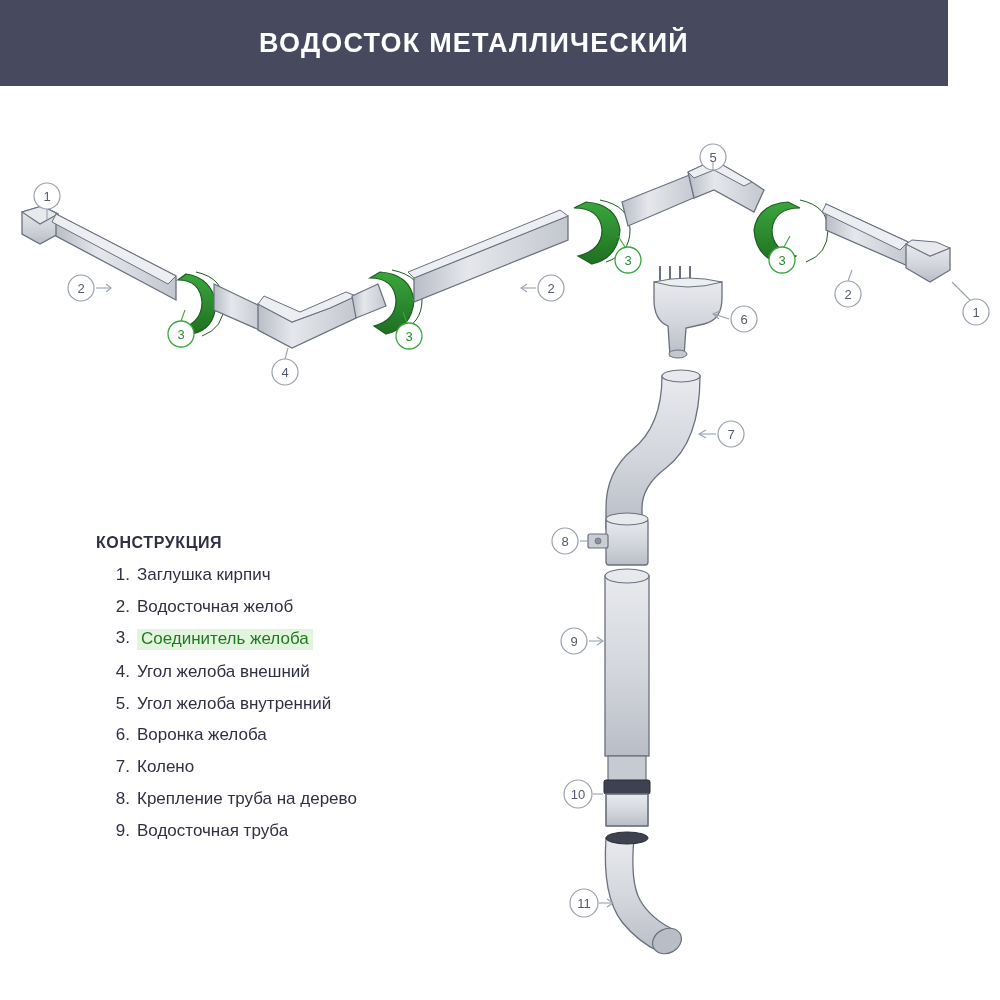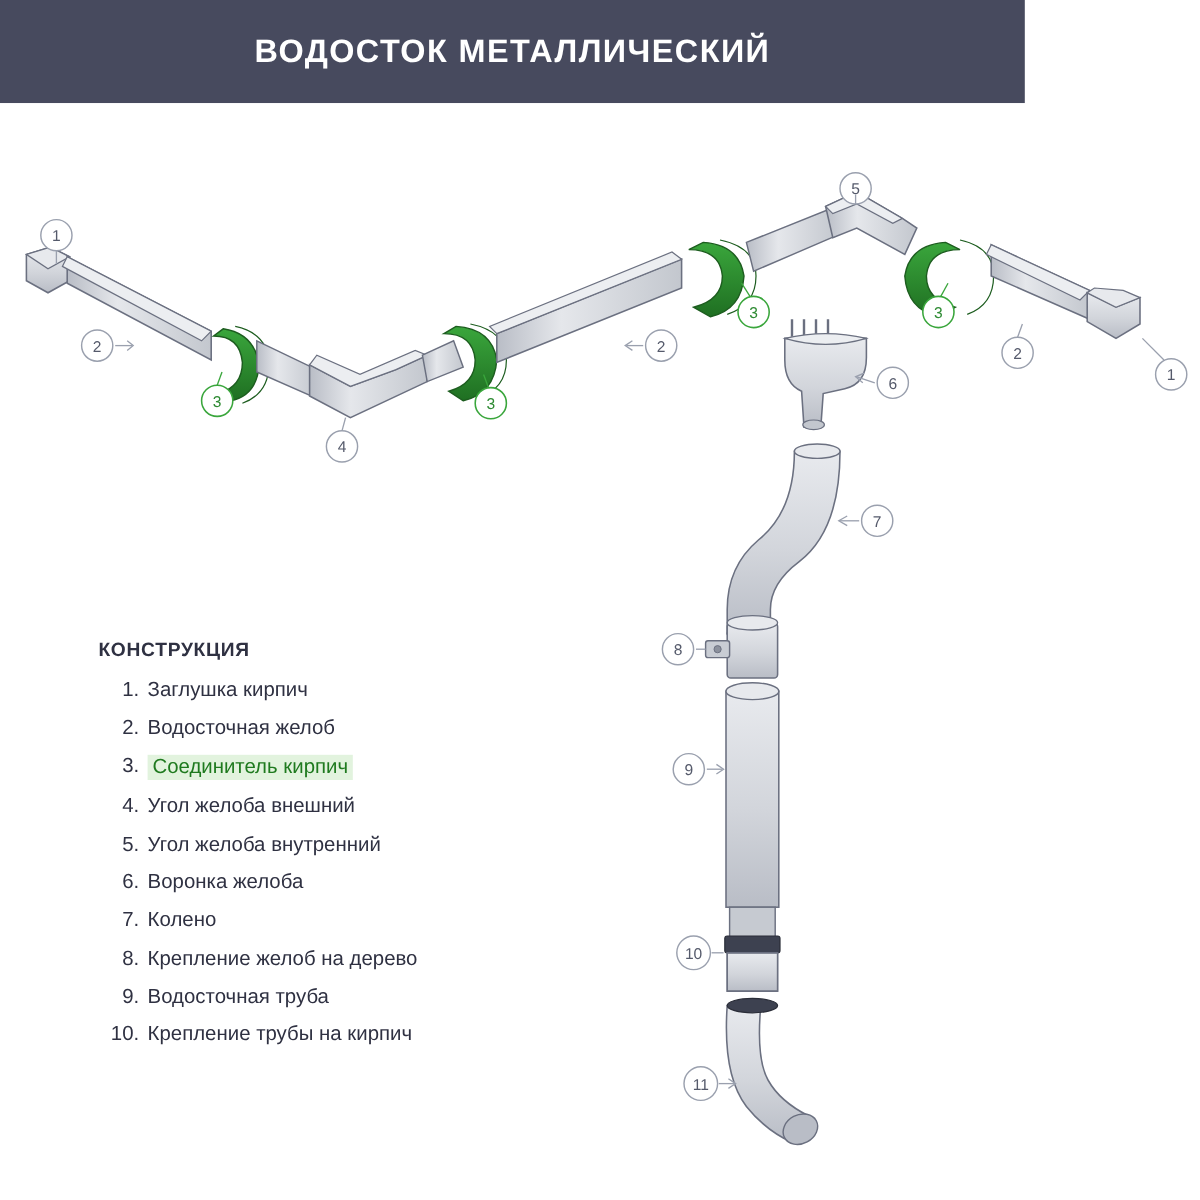--- a/index.html
+++ b/index.html
@@ -4,38 +4,38 @@
 <style>
   html,body{margin:0;padding:0;}
   body{
     width:1000px;height:1000px;
     background:#ffffff;
     font-family:"Liberation Sans", sans-serif;
     position:relative;
     overflow:hidden;
   }
   #header{
-    position:absolute;left:0;top:0;width:854px;height:86px;
+    position:absolute;left:0;top:0;width:948px;height:86px;
     background:#474a5e;
     display:flex;align-items:center;justify-content:center;
   }
   #header .title{
     color:#ffffff;
     font-size:27px;
     font-weight:bold;
     letter-spacing:1.2px;
     text-transform:uppercase;
   }
   #canvas{
     position:absolute;left:0;top:86px;width:1000px;height:914px;
     background:#ffffff;
   }
   svg.diagram{position:absolute;left:0;top:0;width:1000px;height:914px;}
   #legend{
-    position:absolute;left:82px;top:448px;width:400px;
+    position:absolute;left:96px;top:448px;width:400px;
   }
   #legend .legend-title{
     font-size:16px;font-weight:bold;color:#2f3142;
     letter-spacing:0.6px;margin-bottom:14px;
   }
   #legend ol{margin:0;padding:0;list-style:none;}
   #legend li{
     font-size:17px;color:#2f3142;
     margin:0 0 13px 0;
     display:flex;
@@ -265,46 +265,42 @@
       <li>
         <span class="num">1.</span>
         <span class="txt">Заглушка кирпич</span>
       </li>
       <li>
         <span class="num">2.</span>
         <span class="txt">Водосточная желоб</span>
       </li>
       <li class="hl">
         <span class="num">3.</span>
-        <span class="txt">Соединитель кирпич</span>
+        <span class="txt">Соединитель желоба</span>
       </li>
       <li>
         <span class="num">4.</span>
         <span class="txt">Угол желоба внешний</span>
       </li>
       <li>
         <span class="num">5.</span>
         <span class="txt">Угол желоба внутренний</span>
       </li>
       <li>
         <span class="num">6.</span>
         <span class="txt">Воронка желоба</span>
       </li>
       <li>
         <span class="num">7.</span>
         <span class="txt">Колено</span>
       </li>
       <li>
         <span class="num">8.</span>
-        <span class="txt">Крепление желоб на дерево</span>
+        <span class="txt">Крепление труба на дерево</span>
       </li>
       <li>
         <span class="num">9.</span>
         <span class="txt">Водосточная труба</span>
       </li>
-      <li>
-        <span class="num">10.</span>
-        <span class="txt">Крепление трубы на кирпич</span>
-      </li>
     </ol>
   </div>
 
 </div>
 
 </body></html>

